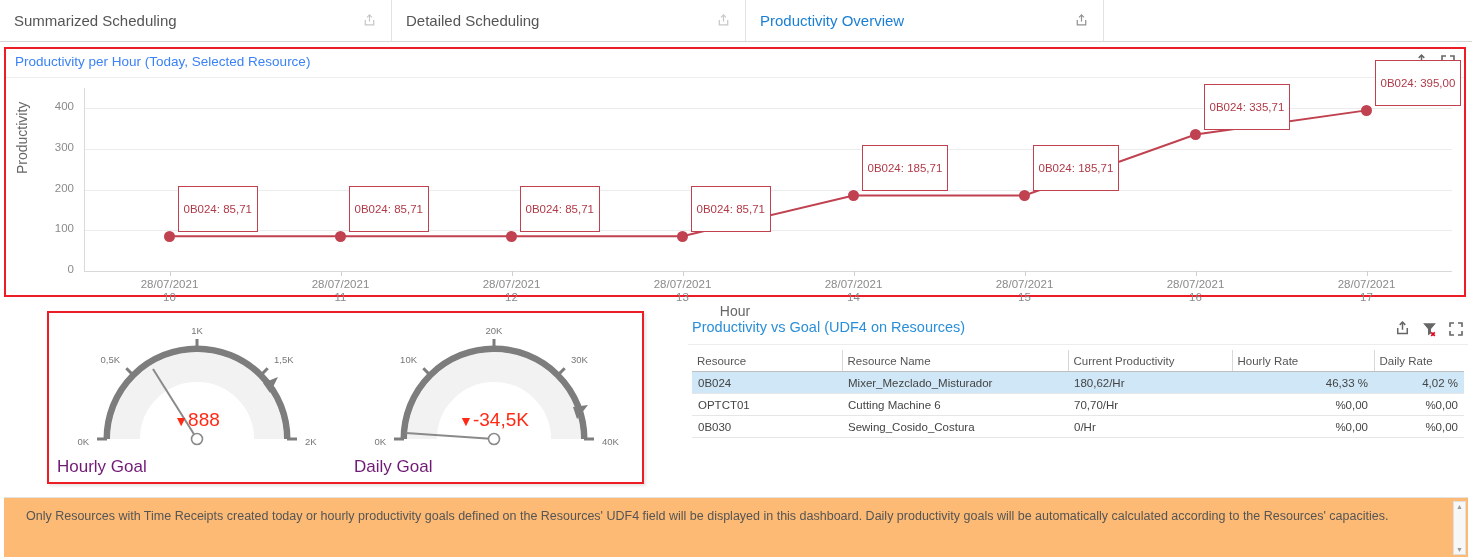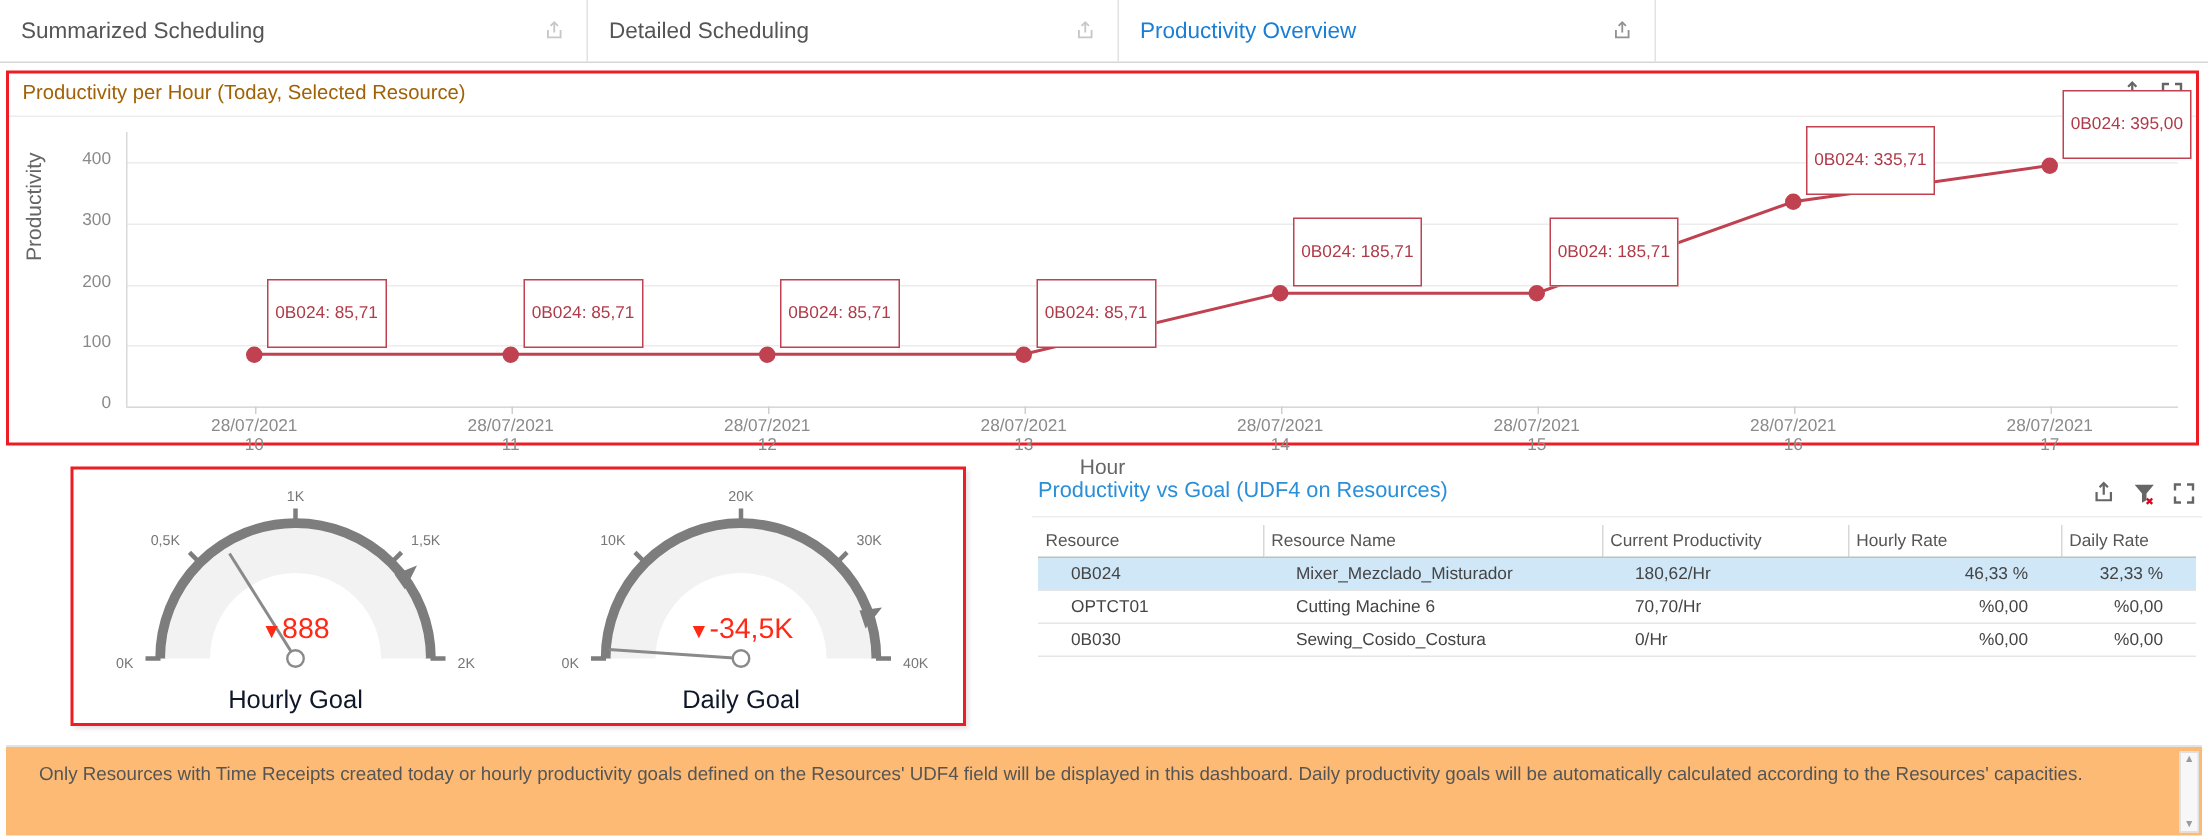--- a/index.html
+++ b/index.html
@@ -41,21 +41,21 @@
   .chart-panel{
     position:absolute;left:4px;top:47px;width:1462px;height:250px;
     border:2px solid #ee1c25;background:#fff;box-sizing:border-box;
   }
   .panel-head{
     position:relative;height:28px;
     border-bottom:1px solid #ededed;
   }
   .panel-title{
     position:absolute;left:9px;top:5px;
-    font-size:13.5px;color:#a16207;white-space:nowrap;
+    font-size:13.5px;color:#3b82f6;white-space:nowrap;
   }
   .panel-tools{position:absolute;right:8px;top:4px;display:flex;gap:10px;align-items:center;}
 
   .plot{position:absolute;left:0;top:29px;width:1458px;height:217px;}
   .ylabel{
     position:absolute;left:8px;top:96px;
     transform:rotate(-90deg);transform-origin:0 0;
     font-size:14px;color:#666;white-space:nowrap;
   }
   .ytick{
@@ -86,22 +86,22 @@
 
   
   .gauge-panel{
     position:absolute;left:47px;top:311px;width:597px;height:173px;
     border:2px solid #ee1c25;background:#fff;box-sizing:border-box;
     box-shadow:2px 2px 3px rgba(0,0,0,.10);
   }
   .gauge{position:absolute;top:8px;width:280px;height:160px;}
   .gauge svg{display:block;margin:0 auto;}
   .gauge-caption{
-    position:absolute;left:0;bottom:4px;width:100%;text-align:center;
-    font-size:17px;color:#0f172a;
+    position:absolute;left:0;bottom:4px;width:100%;text-align:left;
+    font-size:17px;color:#701a75;
   }
   .gauge-value{
     position:absolute;width:100%;text-align:center;top:88px;left:0;
     font-size:19px;color:#ff2a16;white-space:nowrap;
   }
   .gauge-value .tri{font-size:14px;}
 
   
   .table-panel{
     position:absolute;left:688px;top:316px;width:780px;height:170px;
@@ -115,21 +115,21 @@
     border-collapse:collapse;font-size:11.5px;color:#444;
     table-layout:fixed;
   }
   table.grid th{
     font-weight:normal;text-align:left;padding:3px 5px;height:15px;
     background:#fff;border-right:1px solid #d8d8d8;border-bottom:1px solid #bfbfbf;
     color:#555;
   }
   table.grid th:last-child{border-right:none;}
   table.grid td{
-    padding:3px 22px;height:15px;border-bottom:1px solid #e6e6e6;
+    padding:3px 6px;height:15px;border-bottom:1px solid #e6e6e6;
     white-space:nowrap;overflow:hidden;
   }
   table.grid tr.sel td{background:#cfe7f7;}
   td.num{text-align:right;}
 
   
   .note{
     position:absolute;left:4px;top:497px;width:1464px;height:60px;
     border-top:1px solid #e3e3e3;box-sizing:border-box;background:#fdba74;
   }
@@ -360,21 +360,21 @@
           <th>Hourly Rate</th>
           <th>Daily Rate</th>
         </tr>
       </thead>
       <tbody id="tbody">
           <tr class="sel">
             <td>0B024</td>
             <td>Mixer_Mezclado_Misturador</td>
             <td>180,62/Hr</td>
             <td class="num">46,33 %</td>
-            <td class="num">32,33 %</td>
+            <td class="num">4,02 %</td>
           </tr>
           <tr>
             <td>OPTCT01</td>
             <td>Cutting Machine 6</td>
             <td>70,70/Hr</td>
             <td class="num">%0,00</td>
             <td class="num">%0,00</td>
           </tr>
           <tr>
             <td>0B030</td>

